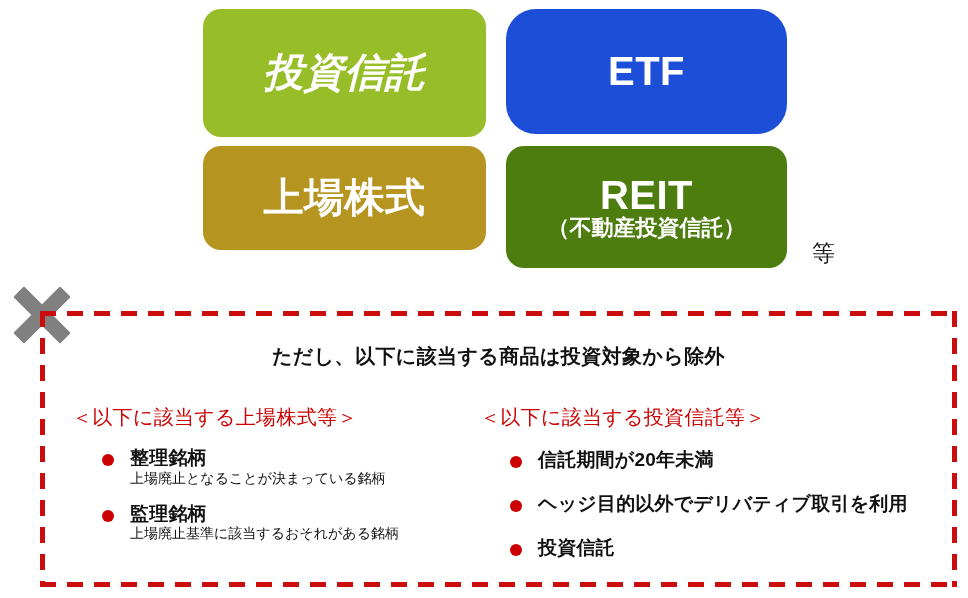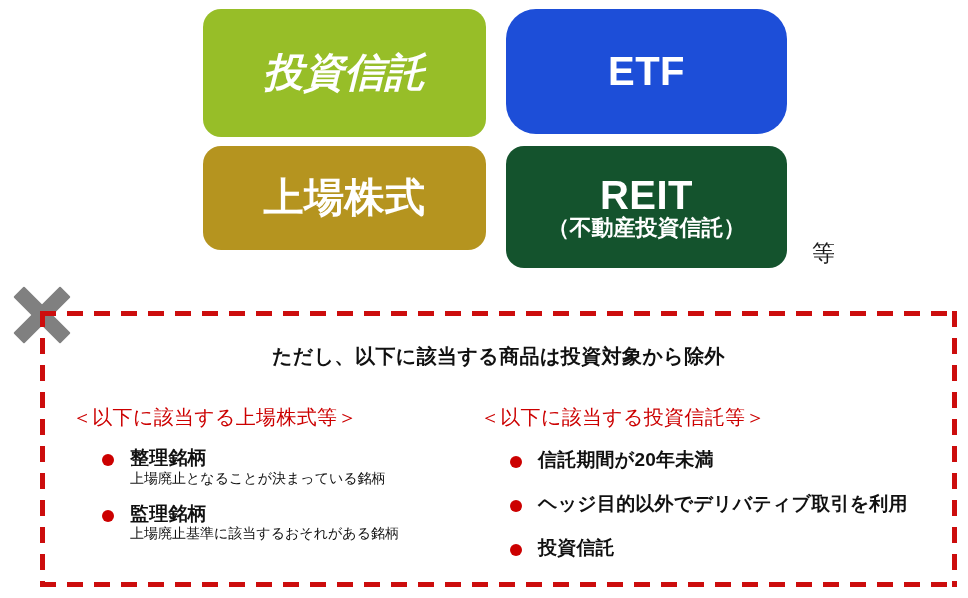--- a/index.html
+++ b/index.html
@@ -187,21 +187,21 @@
   </div>
 
   <div class="cat-box box-etf" style="background:#1d4ed8;border-radius:30px;">
     <span class="cat-main">ETF</span>
   </div>
 
   <div class="cat-box box-kabushiki" style="background:#b5941f;">
     <span class="cat-main">上場株式</span>
   </div>
 
-  <div class="cat-box box-reit" style="background:#14532d;">
+  <div class="cat-box box-reit" style="background:#4d7c0f;">
     <span class="cat-main">REIT</span>
     <span class="cat-sub">（不動産投資信託）</span>
   </div>
 
   <div class="nado-label">等</div>
 
   <div class="x-mark">
     <span class="s1"></span>
     <span class="s2"></span>
   </div>

